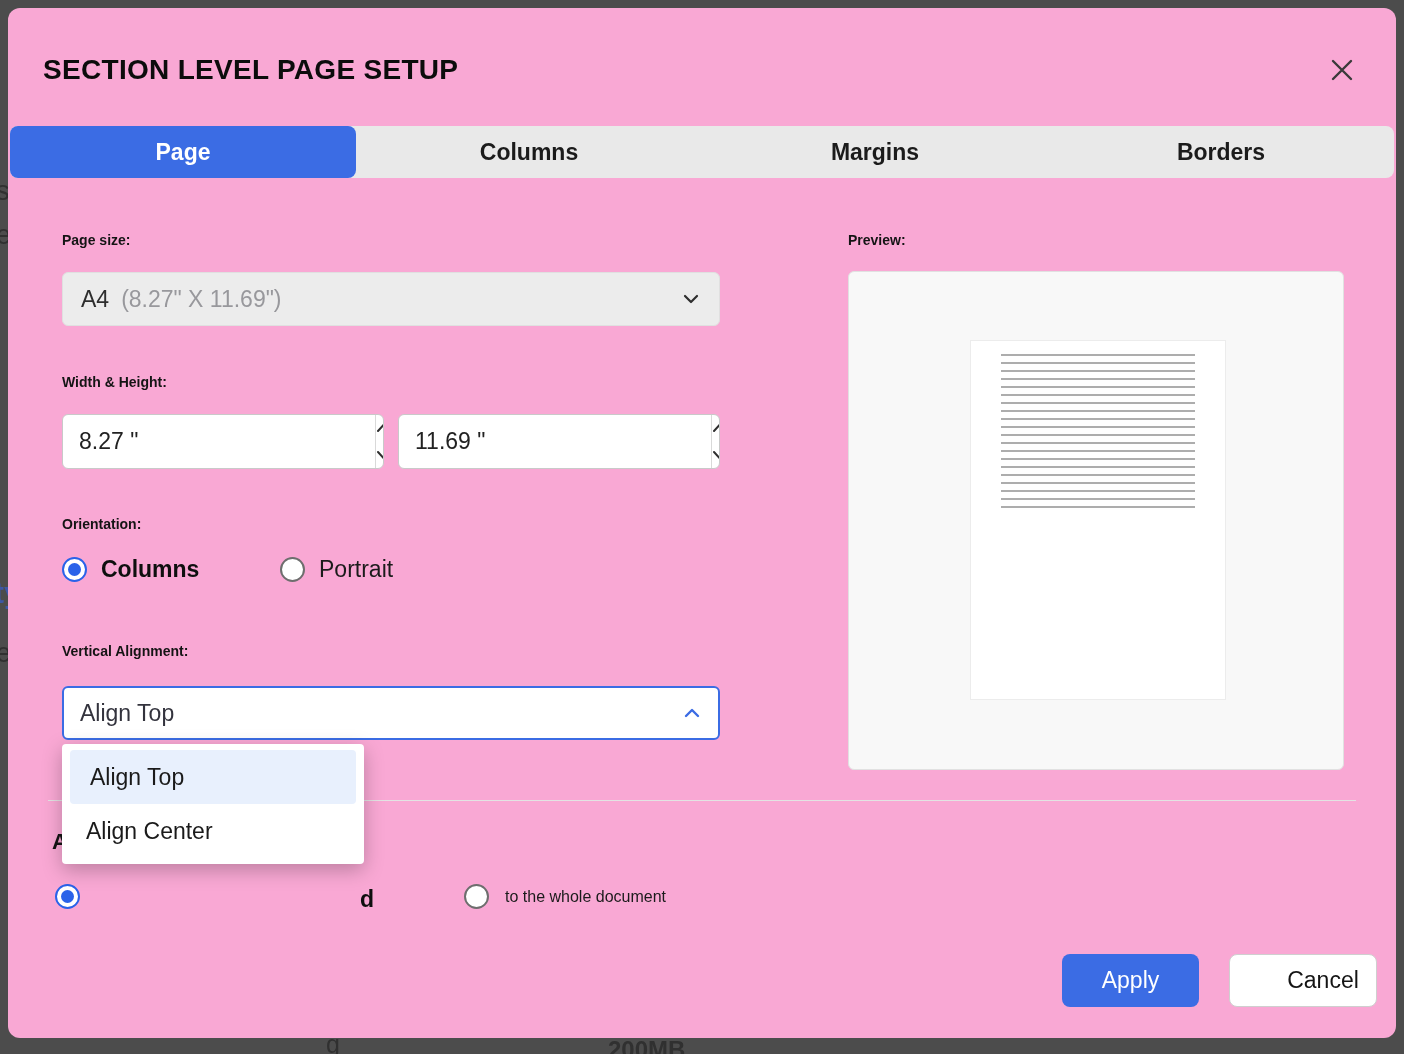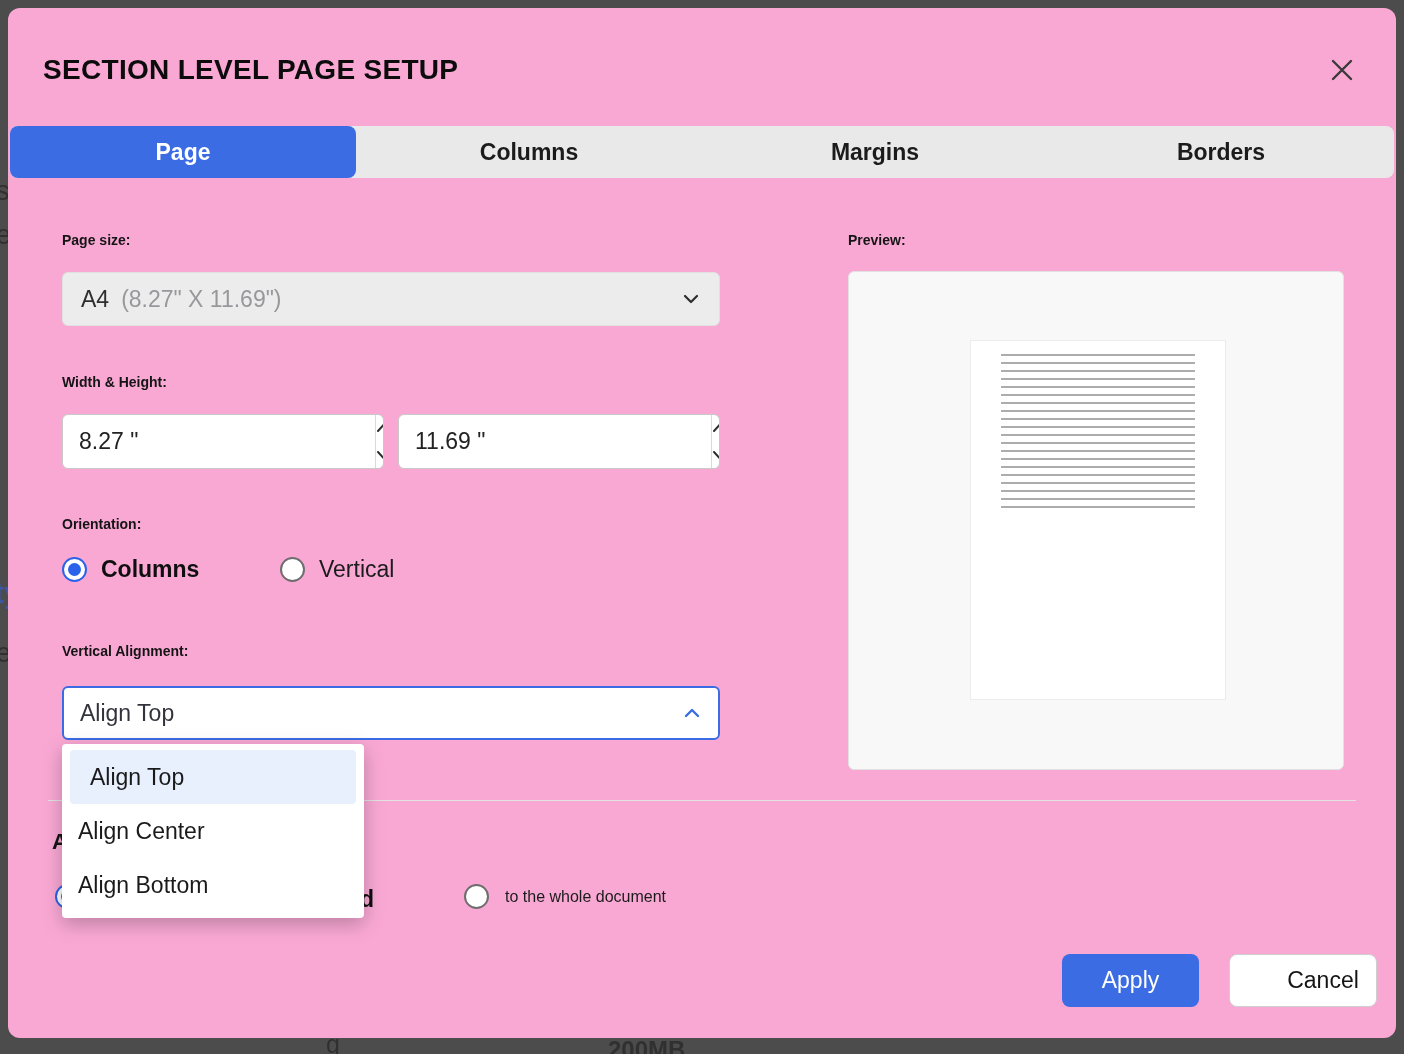--- a/index.html
+++ b/index.html
@@ -54,21 +54,21 @@
   .radio.checked .dot { width:13px; height:13px; border-radius:50%; background:#2a62e9; }
   .radio-lbl-bold { font-weight:700; color:#0f0f0f; }
   .radio-lbl { font-weight:400; color:#1b1b1b; }
 
   
   .combo { position:absolute; left:54px; top:678px; width:658px; height:54px; background:#fff; border:2px solid #3b6ce4; border-radius:6px; display:flex; align-items:center; padding:0 16px; font-size:23px; color:#33333d; cursor:pointer; z-index:4; }
   .combo .chev { margin-left:auto; display:flex; }
 
   
   .menu { position:absolute; left:54px; top:736px; width:302px; background:#fff; border-radius:4px; box-shadow:0 6px 20px rgba(0,0,0,.25); padding:6px 0; z-index:6; list-style:none; }
-  .menu li { height:54px; display:flex; align-items:center; padding-left:16px; font-size:23px; color:#1a1a1a; cursor:pointer; }
+  .menu li { height:54px; display:flex; align-items:center; padding-left:24px; font-size:23px; color:#1a1a1a; cursor:pointer; }
   .menu li.selected { background:#e8f0fd; margin:0 8px; padding-left:20px; border-radius:4px; }
 
   
   .section-divider { position:absolute; left:40px; top:792px; width:1308px; height:1px; background:#e3e3e3; z-index:1; }
   .applyto-frag { position:absolute; left:44px; top:821px; font-size:22px; font-weight:700; color:#141414; z-index:1; }
   .hidden-radio { position:absolute; left:47px; top:876px; z-index:1; }
   .hidden-opt-frag { position:absolute; left:352px; top:878px; font-size:23px; font-weight:700; color:#0f0f0f; z-index:1; }
   .wholedoc-opt { position:absolute; left:456px; top:876px; display:flex; align-items:center; gap:16px; font-size:16px; cursor:pointer; }
 
   
@@ -170,21 +170,21 @@
 
     <div class="field-label lbl-orient">Orientation:</div>
     <div class="radio-opt portrait">
       <span class="radio checked">
           <span class="dot"></span>
         </span>
       <span class="radio-lbl-bold">Columns</span>
     </div>
     <div class="radio-opt landscape">
       <span class="radio"></span>
-      <span class="radio-lbl">Vertical</span>
+      <span class="radio-lbl">Portrait</span>
     </div>
 
     <div class="field-label lbl-valign">Vertical Alignment:</div>
     <div class="combo">
       <span>Align Top</span>
       <span class="chev">
         <svg width="20" height="20" viewBox="0 0 20 20">
             <path d="M4 13 L10 7 L16 13" stroke="#3b6ce4" stroke-width="2.4" fill="none" stroke-linecap="round" stroke-linejoin="round"></path>
           </svg>
       </span>
@@ -201,23 +201,20 @@
       <span class="radio-lbl">to the whole document</span>
     </div>
 
     <ul class="menu">
       <li class="selected">
           <span>Align Top</span>
         </li>
       <li>
           <span>Align Center</span>
         </li>
-      <li>
-          <span>Align Bottom</span>
-        </li>
     </ul>
 
     <div class="field-label lbl-preview">Preview:</div>
     <div class="preview-box">
       <div class="preview-page">
         <div class="preview-lines"></div>
       </div>
     </div>
 
     <button class="btn btn-apply">Apply</button>

